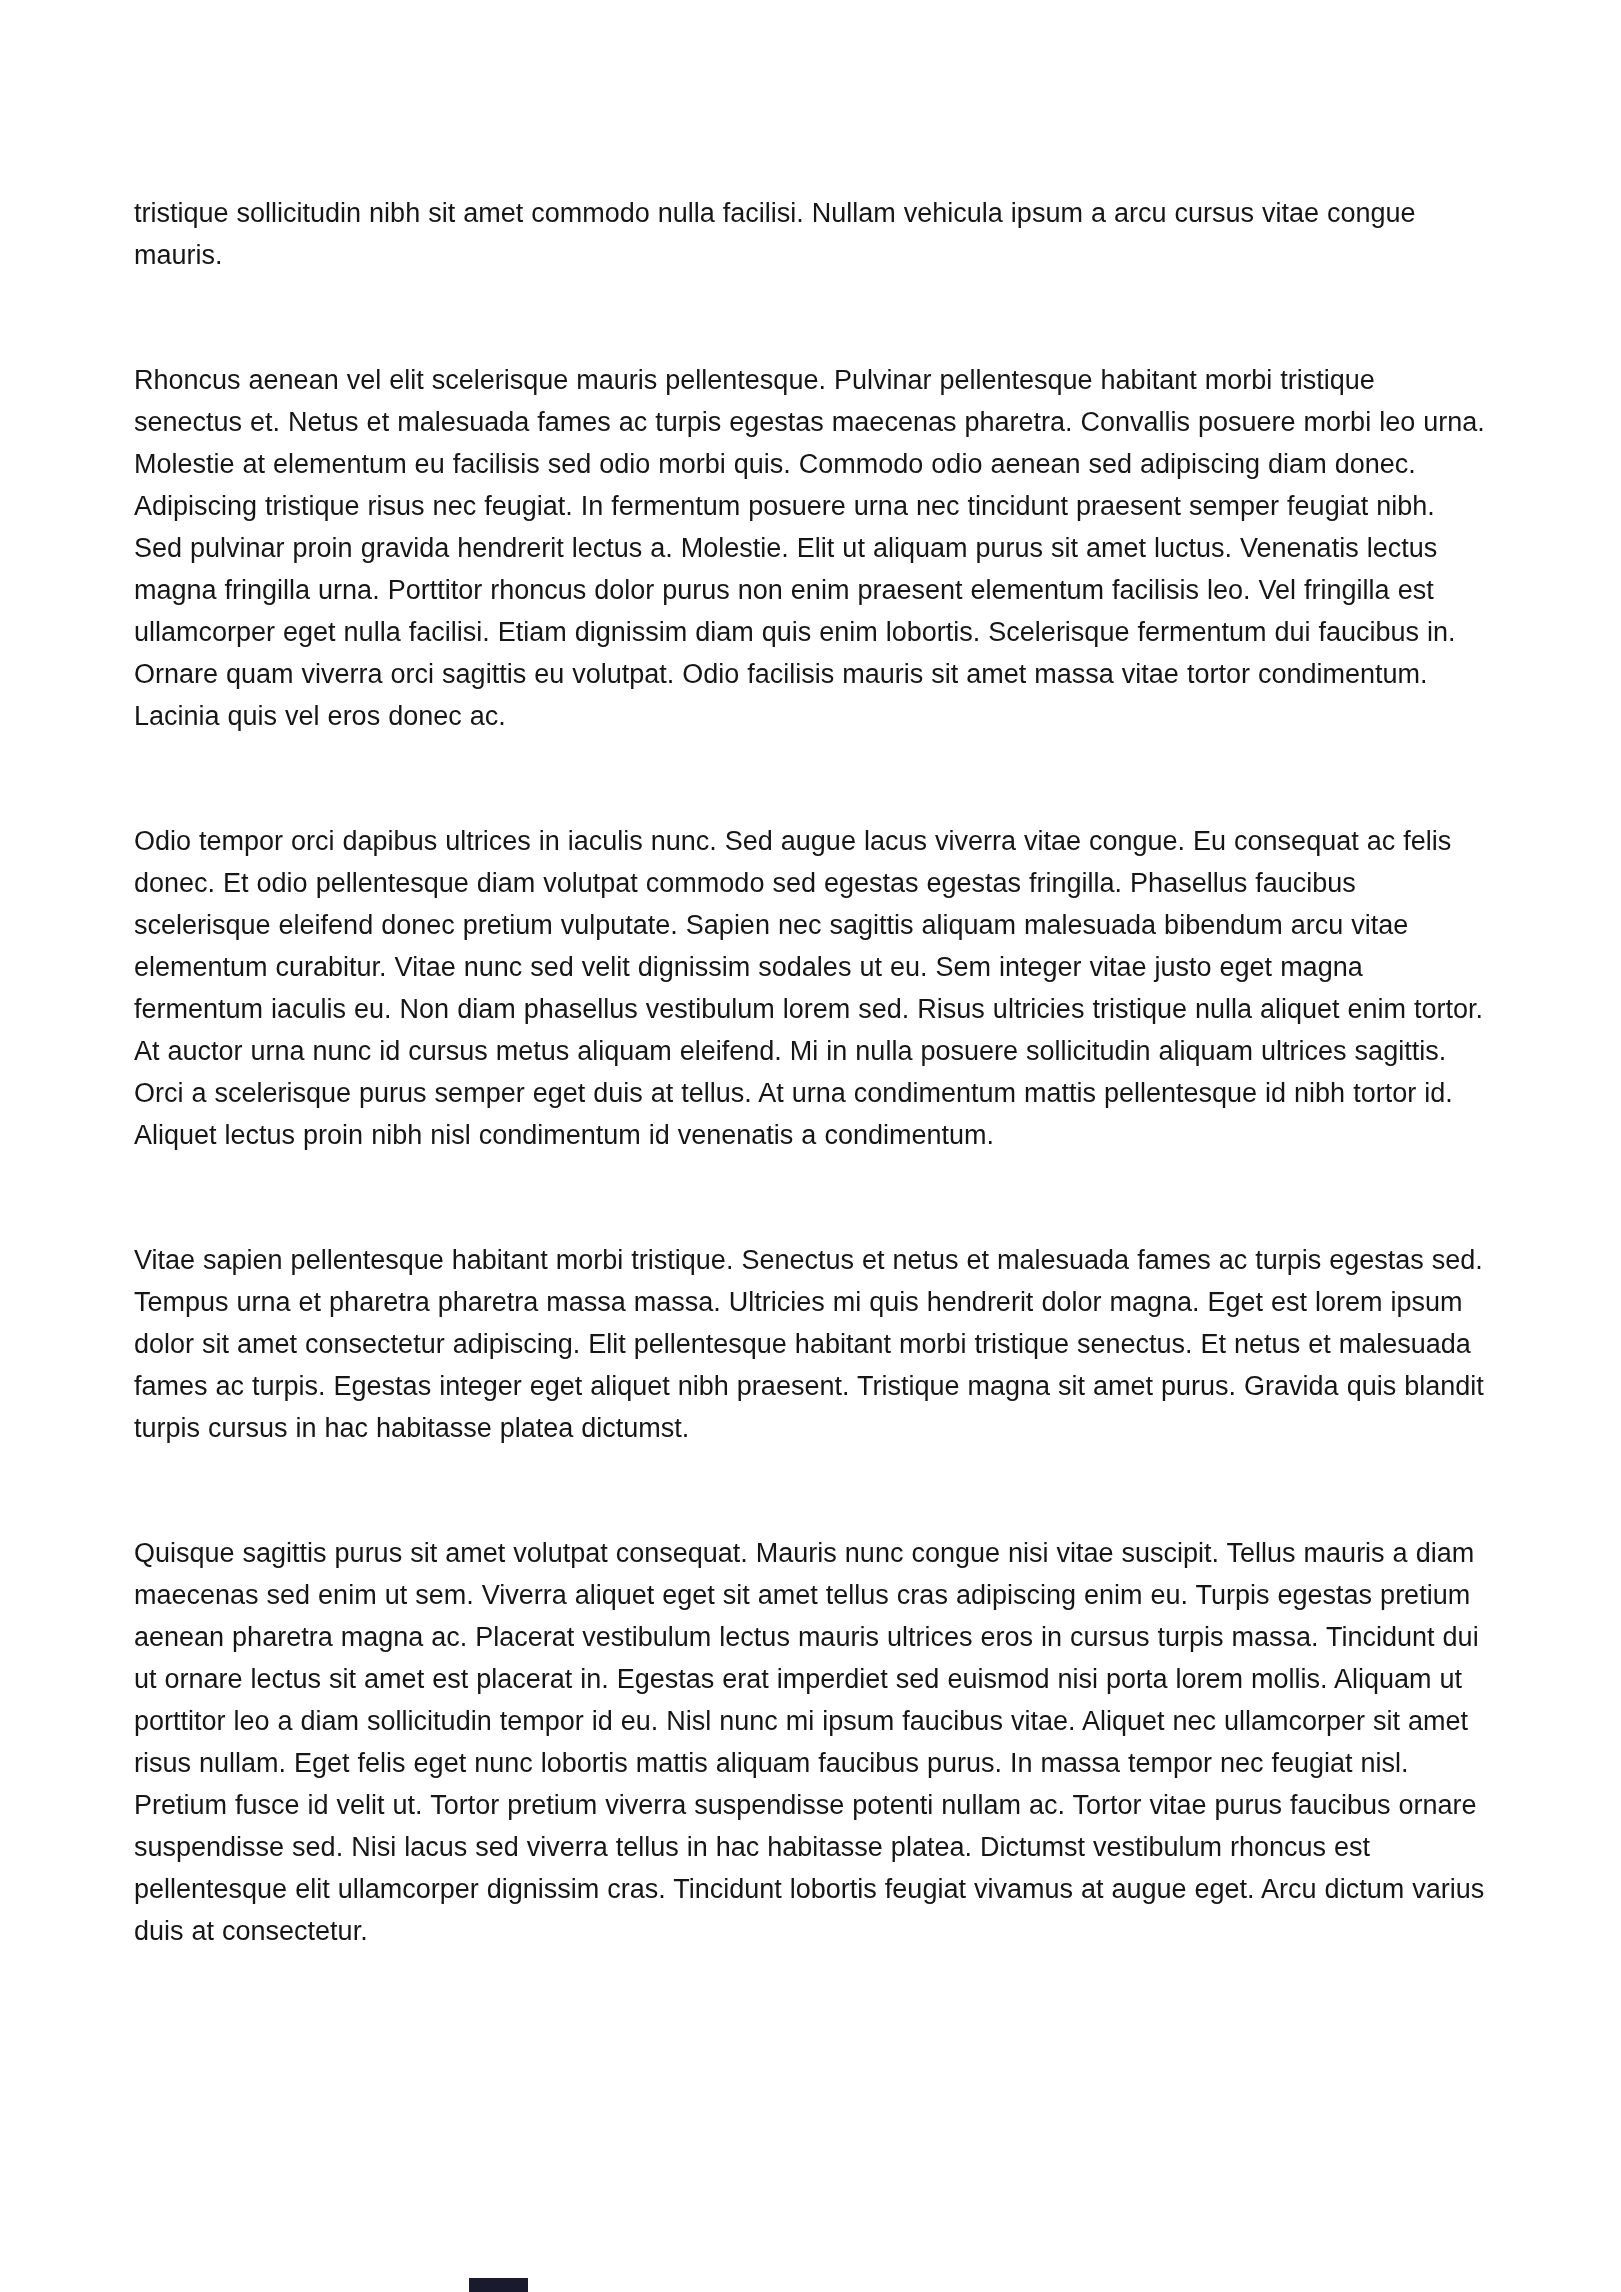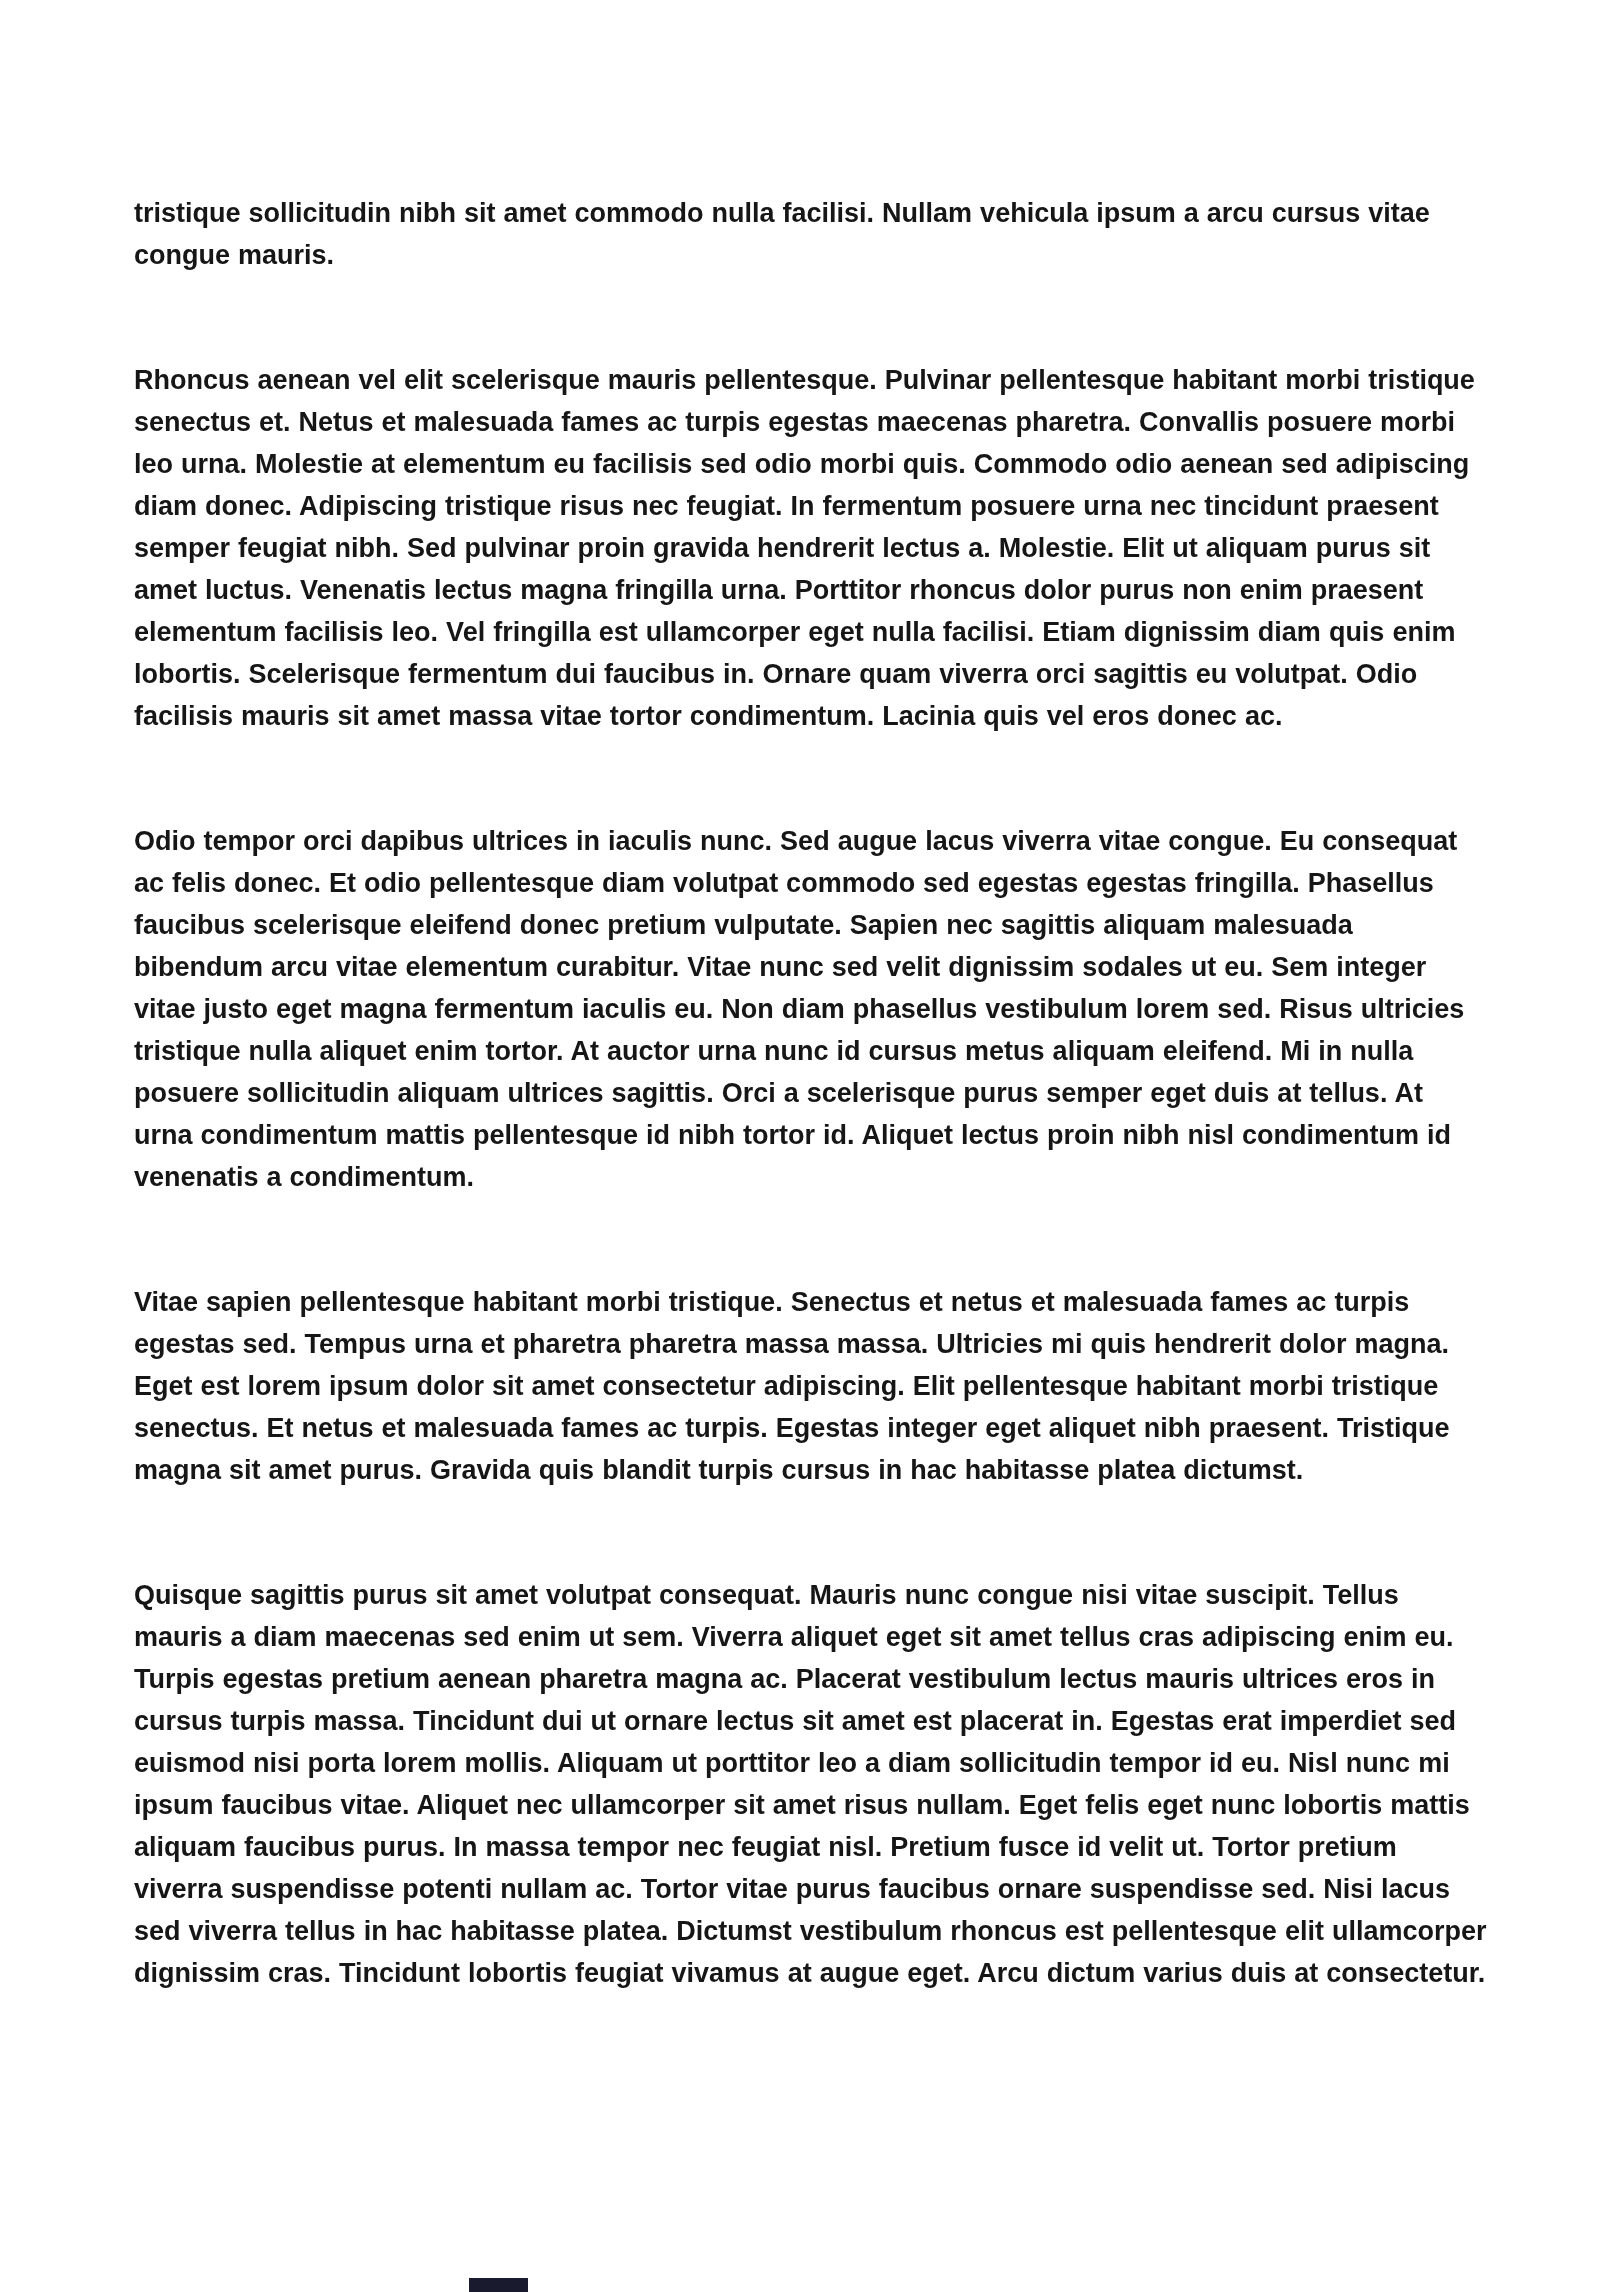--- a/index.html
+++ b/index.html
@@ -19,21 +19,20 @@
     font-family: "Liberation Sans", "DejaVu Sans", sans-serif;
     color: #161616;
   }
   .paragraph {
     margin: 0 0 83px 0;
     font-size: 27px;
     line-height: 42px;
     text-align: left;
     letter-spacing: 0;
     word-spacing: 0.5px;
-    font-weight: bold;
   }
   .bottom-fragment {
     position: absolute;
     left: 469px;
     bottom: 0;
     width: 59px;
     height: 14.7px;
     background: #1a1a2e;
   }
 </style>

